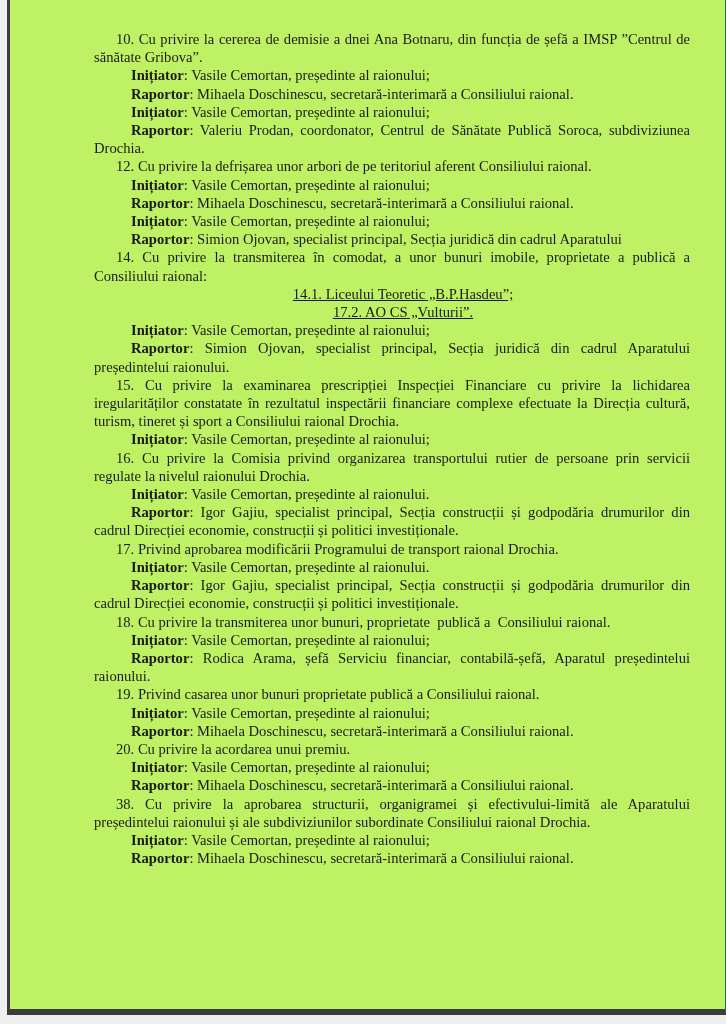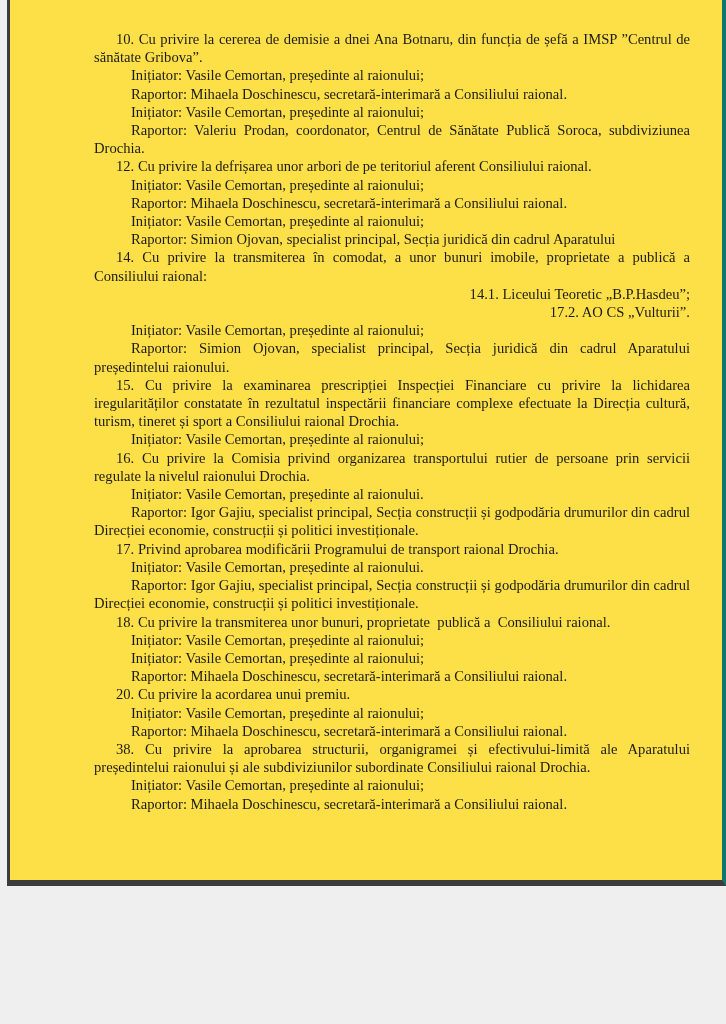--- a/index.html
+++ b/index.html
@@ -15,46 +15,46 @@
     position: relative;
     width: 726px;
     height: 1024px;
     background: #efeff0;
   }
   .page {
     position: absolute;
     left: 7px;
     top: 0;
     width: 719px;
-    height: 886px;
+    height: 1015px;
     box-sizing: border-box;
-    background: #fde047;
+    background: #bef264;
     border-left: 3px solid #3c3c3c;
     border-bottom: 6px solid #3c3c3c;
-    border-right: 4px solid #0f766e;
+    border-right: 1px solid #0f766e;
   }
   .textblock {
     position: absolute;
     left: 84px; 
     top: 30px;
     width: 596px;
   }
   .para {
     margin: 0;
     padding: 0;
     font-size: 14.6px;
     line-height: 18.2px;
     color: #1b1b1b;
     text-align: justify;
     white-space: pre-wrap;
   }
   .para-item { text-indent: 22px; }
-  .para-sub  { text-indent: 22px; text-align: right; }
+  .para-sub  { text-indent: 22px; text-align: center; text-decoration: underline; }
   .para-line { text-indent: 37px; }
-  .bold { font-weight: normal; }
+  .bold { font-weight: bold; }
 </style>
 </head>
 <body>
 
 <div class="viewer">
   <div class="page">
     <div class="textblock">
         <p class="para para-item">10. Cu privire la cererea de demisie a dnei Ana Botnaru, din funcția de șefă a IMSP ”Centrul de sănătate Gribova”.</p>
         <p class="para para-line"><span class="bold">Inițiator</span>: Vasile Cemortan, președinte al raionului;</p>
         <p class="para para-line"><span class="bold">Raportor</span>: Mihaela Doschinescu, secretară-interimară a Consiliului raional.</p>
@@ -73,20 +73,22 @@
         <p class="para para-item">15. Cu privire la examinarea prescripției Inspecției Financiare cu privire la lichidarea iregularităților constatate în rezultatul inspectării financiare complexe efectuate la Direcția cultură, turism, tineret și sport a Consiliului raional Drochia.</p>
         <p class="para para-line"><span class="bold">Inițiator</span>: Vasile Cemortan, președinte al raionului;</p>
         <p class="para para-item">16. Cu privire la Comisia privind organizarea transportului rutier de persoane prin servicii regulate la nivelul raionului Drochia.</p>
         <p class="para para-line"><span class="bold">Inițiator</span>: Vasile Cemortan, președinte al raionului.</p>
         <p class="para para-line"><span class="bold">Raportor</span>: Igor Gajiu, specialist principal, Secția construcții și godpodăria drumurilor din cadrul Direcției economie, construcții și politici investiționale.</p>
         <p class="para para-item">17. Privind aprobarea modificării Programului de transport raional Drochia.</p>
         <p class="para para-line"><span class="bold">Inițiator</span>: Vasile Cemortan, președinte al raionului.</p>
         <p class="para para-line"><span class="bold">Raportor</span>: Igor Gajiu, specialist principal, Secția construcții și godpodăria drumurilor din cadrul Direcției economie, construcții și politici investiționale.</p>
         <p class="para para-item">18. Cu privire la transmiterea unor bunuri, proprietate  publică a  Consiliului raional.</p>
         <p class="para para-line"><span class="bold">Inițiator</span>: Vasile Cemortan, președinte al raionului;</p>
+        <p class="para para-line"><span class="bold">Raportor</span>: Rodica Arama, șefă Serviciu financiar, contabilă-șefă, Aparatul președintelui raionului.</p>
+        <p class="para para-item">19. Privind casarea unor bunuri proprietate publică a Consiliului raional.</p>
         <p class="para para-line"><span class="bold">Inițiator</span>: Vasile Cemortan, președinte al raionului;</p>
         <p class="para para-line"><span class="bold">Raportor</span>: Mihaela Doschinescu, secretară-interimară a Consiliului raional.</p>
         <p class="para para-item">20. Cu privire la acordarea unui premiu.</p>
         <p class="para para-line"><span class="bold">Inițiator</span>: Vasile Cemortan, președinte al raionului;</p>
         <p class="para para-line"><span class="bold">Raportor</span>: Mihaela Doschinescu, secretară-interimară a Consiliului raional.</p>
         <p class="para para-item">38. Cu privire la aprobarea structurii, organigramei și efectivului-limită ale Aparatului președintelui raionului și ale subdiviziunilor subordinate Consiliului raional Drochia.</p>
         <p class="para para-line"><span class="bold">Inițiator</span>: Vasile Cemortan, președinte al raionului;</p>
         <p class="para para-line"><span class="bold">Raportor</span>: Mihaela Doschinescu, secretară-interimară a Consiliului raional.</p>
       </div>
   </div>

